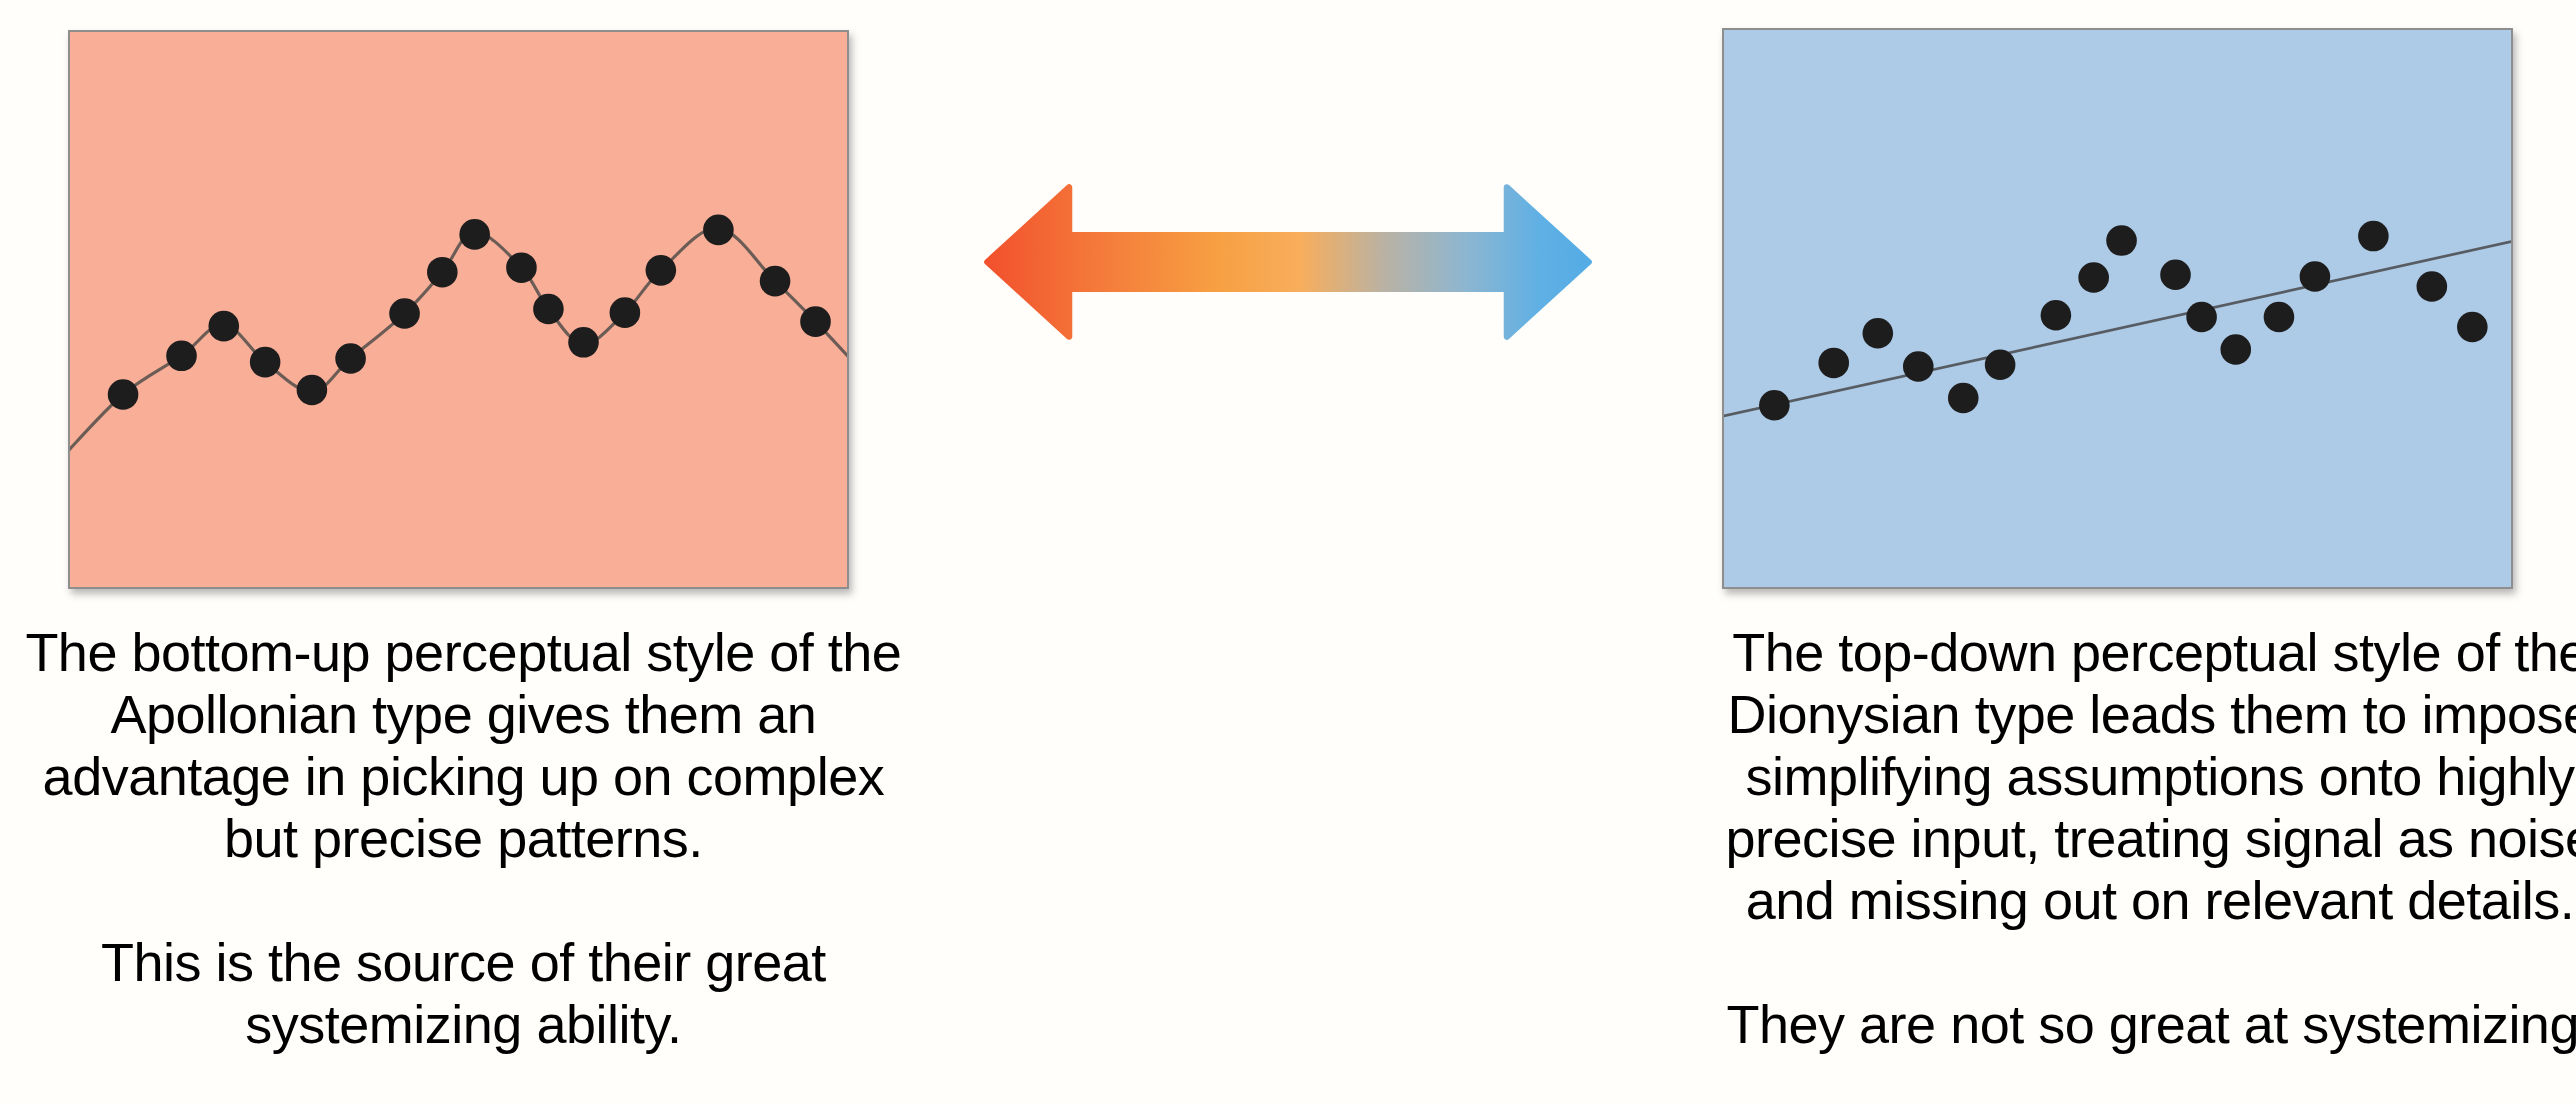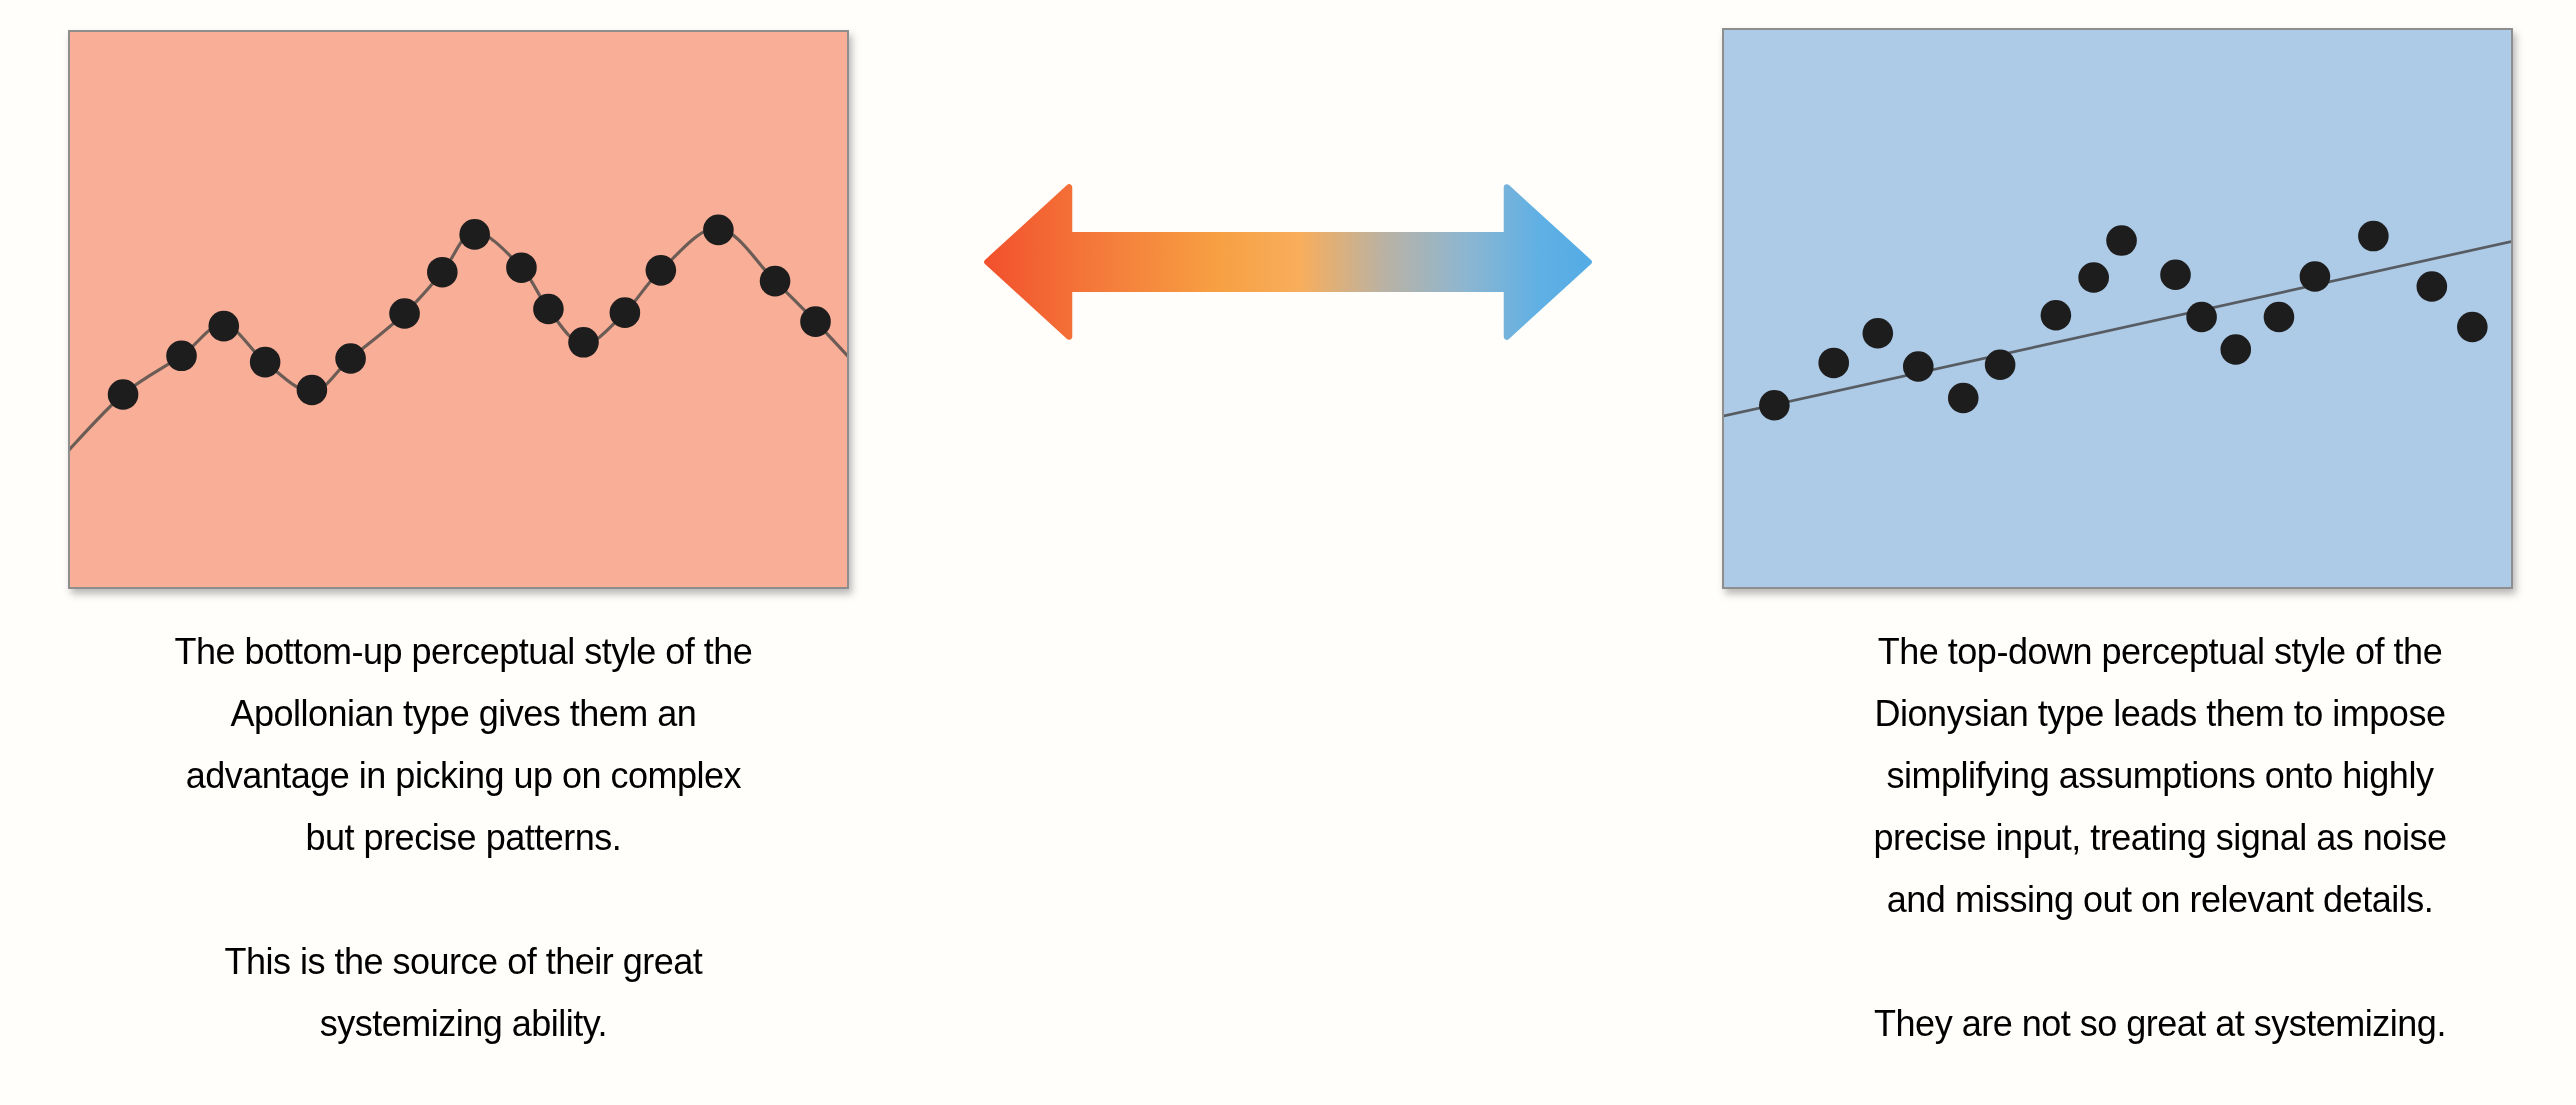--- a/index.html
+++ b/index.html
@@ -30,21 +30,21 @@
   }
   .continuum-title span{
     display:inline-block;
     transform:scaleX(.82);
     transform-origin:50% 50%;
     white-space:nowrap;
   }
   .caption{
     position:absolute;top:621px;
     text-align:center;
-    font-size:36px;line-height:62px;
+    font-size:54px;line-height:62px;
     letter-spacing:-0.5px;
     color:#000;
     white-space:pre;
   }
   .caption-left{left:5.4px;width:916px;}
   .caption-right{left:1720px;width:880px;}
 </style>
 </head>
 <body style="background: rgb(255, 254, 251);">
 

